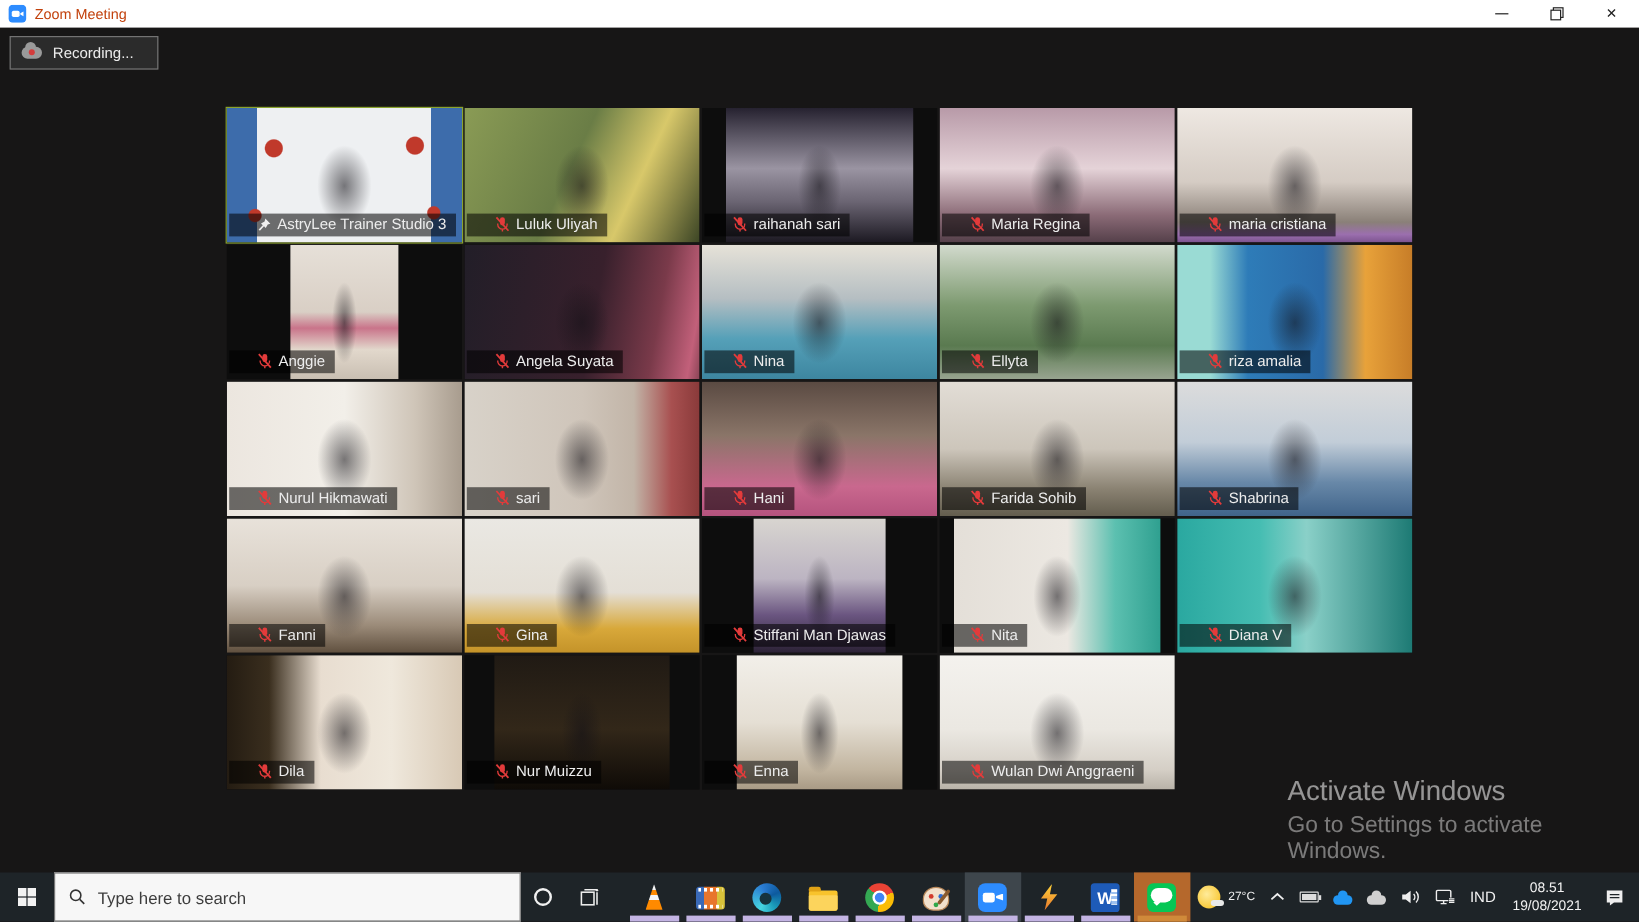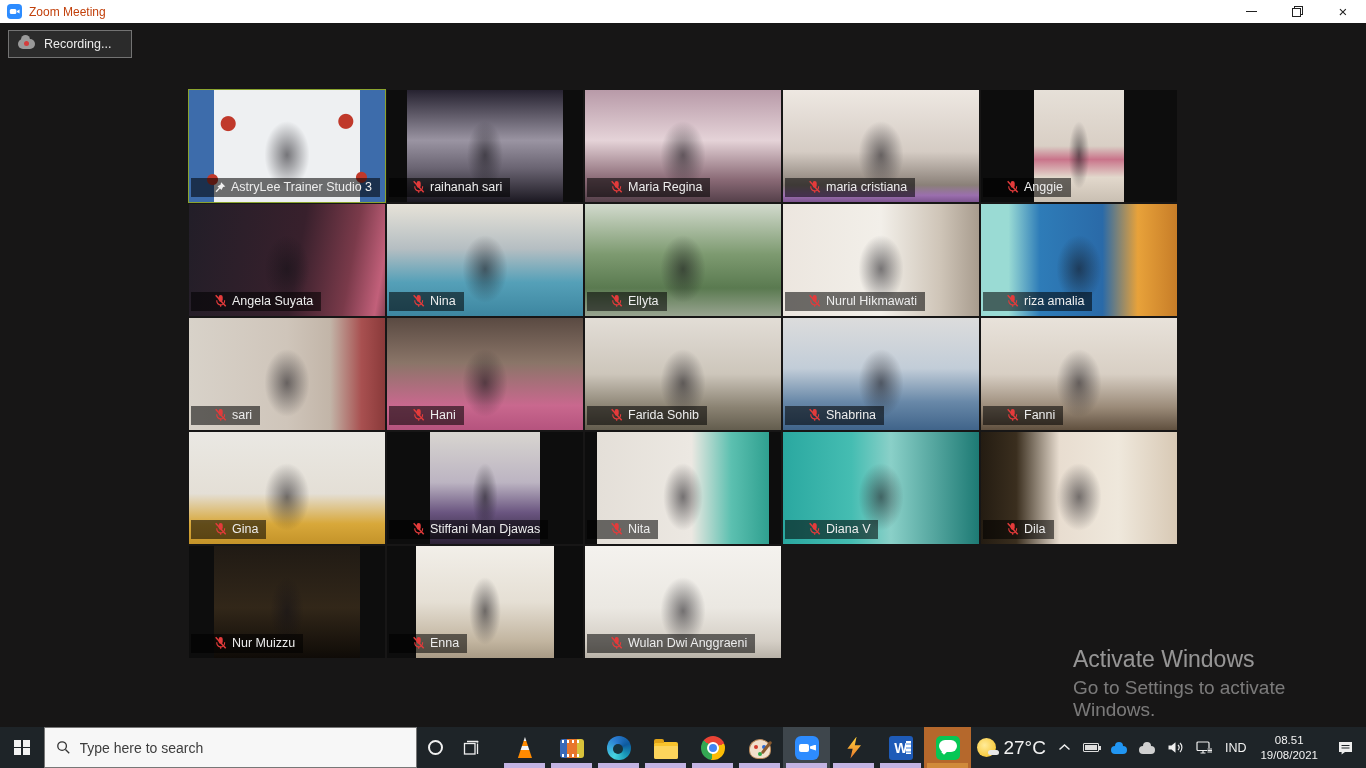--- a/index.html
+++ b/index.html
@@ -113,21 +113,21 @@
   .ic-line-messenger::after { content:""; position:absolute; width:4px; height:4px; background:#fff;
       left:6px; bottom:6px; transform:rotate(45deg); }
 
   
   .tray { margin-left:auto; display:flex; align-items:center; padding-right:2px; }
   .tray-item { display:flex; align-items:center; justify-content:center; height:100%; padding:0 6px; }
   .ic-sun { position:relative; width:19px; height:19px; border-radius:50%;
       background:radial-gradient(circle at 40% 38%,#ffeb9a,#f6bd17); }
   .ic-sun::after { content:""; position:absolute; width:11px; height:5px; background:#e8e8e8;
       border-radius:5px; bottom:2px; right:-3px; }
-  .temp-text { font-size:19px; color:#f2f2f2; margin-left:7px;text-align:center; }
+  .temp-text { font-size:10px; color:#f2f2f2; margin-left:7px;text-align:center; }
   .ic-batt { position:relative; width:16px; height:9px; border:1px solid #ddd; border-radius:1px; }
   .ic-batt::after { content:""; position:absolute; right:-3px; top:1.5px; width:2px; height:4px; background:#ddd; }
   .ic-batt::before { content:""; position:absolute; inset:1px; background:#ddd; }
   .ic-cloud { position:relative; width:16px; height:8px; border-radius:8px; background:#2196f3; margin-top:4px; }
   .ic-cloud::before { content:""; position:absolute; width:8px; height:8px; border-radius:50%;
       background:inherit; top:-4px; left:4px; }
   .ic-cloud.gray { background:#d0d0d0; }
   .lang-text { font-size:12.5px; color:#f2f2f2; }
   .clock { text-align:center; font-size:11.5px; line-height:1.3; color:#f2f2f2; padding:0 8px; }
 </style>
@@ -168,20 +168,33 @@
     <div class="nametag">
       <svg class="pin-icon" width="12" height="13" viewBox="0 0 14 14">
         <path d="M8.3 0.8l4.9 4.9-2.6.7-1.9 3.5-1.7-1.7L3 12.6l-1.2-1.2 4-4.1-1.7-1.7 3.5-1.9z" fill="#f0f0f0"></path>
       </svg>
 
       <span class="pname">AstryLee Trainer Studio 3</span>
     </div>
   </div>
 
 
+  <div class="tile">
+    <div class="video" style="background: linear-gradient(115deg, rgb(138, 155, 85) 0%, rgb(106, 125, 70) 45%, rgb(216, 200, 106) 70%, rgb(60, 69, 37) 100%); width: 100%;"></div>
+    <div class="nametag">
+
+      <svg class="mic-muted-icon" width="13" height="14" viewBox="0 0 14 15">
+        <rect x="5" y="1" width="4.4" height="7.4" rx="2.2" fill="#e33b3b"></rect>
+        <path d="M3 6.8v.7a4.2 4.2 0 0 0 8.4 0v-.7" stroke="#e33b3b" fill="none" stroke-width="1.2"></path>
+        <path d="M7.2 11.8v2" stroke="#e33b3b" stroke-width="1.3"></path>
+        <path d="M1.8 1.2l10.8 12" stroke="#e33b3b" stroke-width="1.6"></path>
+      </svg>
+      <span class="pname">Luluk Uliyah</span>
+    </div>
+  </div>
 
   <div class="tile">
     <div class="video" style="background: linear-gradient(rgb(38, 34, 48) 0%, rgb(154, 148, 162) 45%, rgb(106, 100, 114) 70%, rgb(28, 25, 34) 100%); width: 80%;"></div>
     <div class="nametag">
 
       <svg class="mic-muted-icon" width="13" height="14" viewBox="0 0 14 15">
         <rect x="5" y="1" width="4.4" height="7.4" rx="2.2" fill="#e33b3b"></rect>
         <path d="M3 6.8v.7a4.2 4.2 0 0 0 8.4 0v-.7" stroke="#e33b3b" fill="none" stroke-width="1.2"></path>
         <path d="M7.2 11.8v2" stroke="#e33b3b" stroke-width="1.3"></path>
         <path d="M1.8 1.2l10.8 12" stroke="#e33b3b" stroke-width="1.6"></path>
@@ -268,44 +281,44 @@
         <rect x="5" y="1" width="4.4" height="7.4" rx="2.2" fill="#e33b3b"></rect>
         <path d="M3 6.8v.7a4.2 4.2 0 0 0 8.4 0v-.7" stroke="#e33b3b" fill="none" stroke-width="1.2"></path>
         <path d="M7.2 11.8v2" stroke="#e33b3b" stroke-width="1.3"></path>
         <path d="M1.8 1.2l10.8 12" stroke="#e33b3b" stroke-width="1.6"></path>
       </svg>
       <span class="pname">Ellyta</span>
     </div>
   </div>
 
   <div class="tile">
+    <div class="video" style="background: linear-gradient(90deg, rgb(154, 219, 212) 0px, rgb(154, 219, 212) 14%, rgb(46, 124, 184) 30%, rgb(42, 106, 168) 62%, rgb(232, 162, 58) 80%, rgb(199, 125, 40) 100%); width: 100%;"></div>
+    <div class="nametag">
+
+      <svg class="mic-muted-icon" width="13" height="14" viewBox="0 0 14 15">
+        <rect x="5" y="1" width="4.4" height="7.4" rx="2.2" fill="#e33b3b"></rect>
+        <path d="M3 6.8v.7a4.2 4.2 0 0 0 8.4 0v-.7" stroke="#e33b3b" fill="none" stroke-width="1.2"></path>
+        <path d="M7.2 11.8v2" stroke="#e33b3b" stroke-width="1.3"></path>
+        <path d="M1.8 1.2l10.8 12" stroke="#e33b3b" stroke-width="1.6"></path>
+      </svg>
+      <span class="pname">riza amalia</span>
+    </div>
+  </div>
+
+  <div class="tile">
     <div class="video" style="background: linear-gradient(90deg, rgb(236, 230, 223) 0%, rgb(242, 239, 233) 50%, rgb(207, 197, 184) 80%, rgb(168, 156, 142) 100%); width: 100%;"></div>
     <div class="nametag">
 
       <svg class="mic-muted-icon" width="13" height="14" viewBox="0 0 14 15">
         <rect x="5" y="1" width="4.4" height="7.4" rx="2.2" fill="#e33b3b"></rect>
         <path d="M3 6.8v.7a4.2 4.2 0 0 0 8.4 0v-.7" stroke="#e33b3b" fill="none" stroke-width="1.2"></path>
         <path d="M7.2 11.8v2" stroke="#e33b3b" stroke-width="1.3"></path>
         <path d="M1.8 1.2l10.8 12" stroke="#e33b3b" stroke-width="1.6"></path>
       </svg>
       <span class="pname">Nurul Hikmawati</span>
-    </div>
-  </div>
-
-  <div class="tile">
-    <div class="video" style="background: linear-gradient(90deg, rgb(154, 219, 212) 0px, rgb(154, 219, 212) 14%, rgb(46, 124, 184) 30%, rgb(42, 106, 168) 62%, rgb(232, 162, 58) 80%, rgb(199, 125, 40) 100%); width: 100%;"></div>
-    <div class="nametag">
-
-      <svg class="mic-muted-icon" width="13" height="14" viewBox="0 0 14 15">
-        <rect x="5" y="1" width="4.4" height="7.4" rx="2.2" fill="#e33b3b"></rect>
-        <path d="M3 6.8v.7a4.2 4.2 0 0 0 8.4 0v-.7" stroke="#e33b3b" fill="none" stroke-width="1.2"></path>
-        <path d="M7.2 11.8v2" stroke="#e33b3b" stroke-width="1.3"></path>
-        <path d="M1.8 1.2l10.8 12" stroke="#e33b3b" stroke-width="1.6"></path>
-      </svg>
-      <span class="pname">riza amalia</span>
     </div>
   </div>
 
   <div class="tile">
     <div class="video" style="background: linear-gradient(90deg, rgb(216, 210, 201) 0%, rgb(207, 197, 186) 50%, rgb(194, 181, 168) 72%, rgb(168, 80, 80) 88%, rgb(138, 58, 58) 100%); width: 100%;"></div>
     <div class="nametag">
 
       <svg class="mic-muted-icon" width="13" height="14" viewBox="0 0 14 15">
         <rect x="5" y="1" width="4.4" height="7.4" rx="2.2" fill="#e33b3b"></rect>
         <path d="M3 6.8v.7a4.2 4.2 0 0 0 8.4 0v-.7" stroke="#e33b3b" fill="none" stroke-width="1.2"></path>

